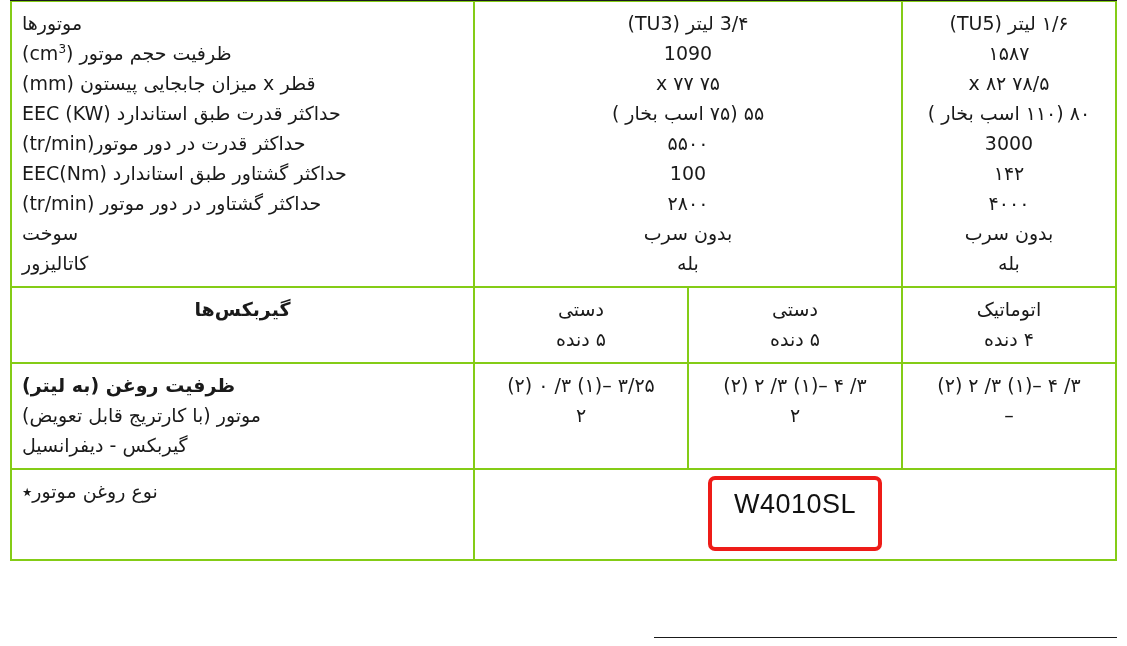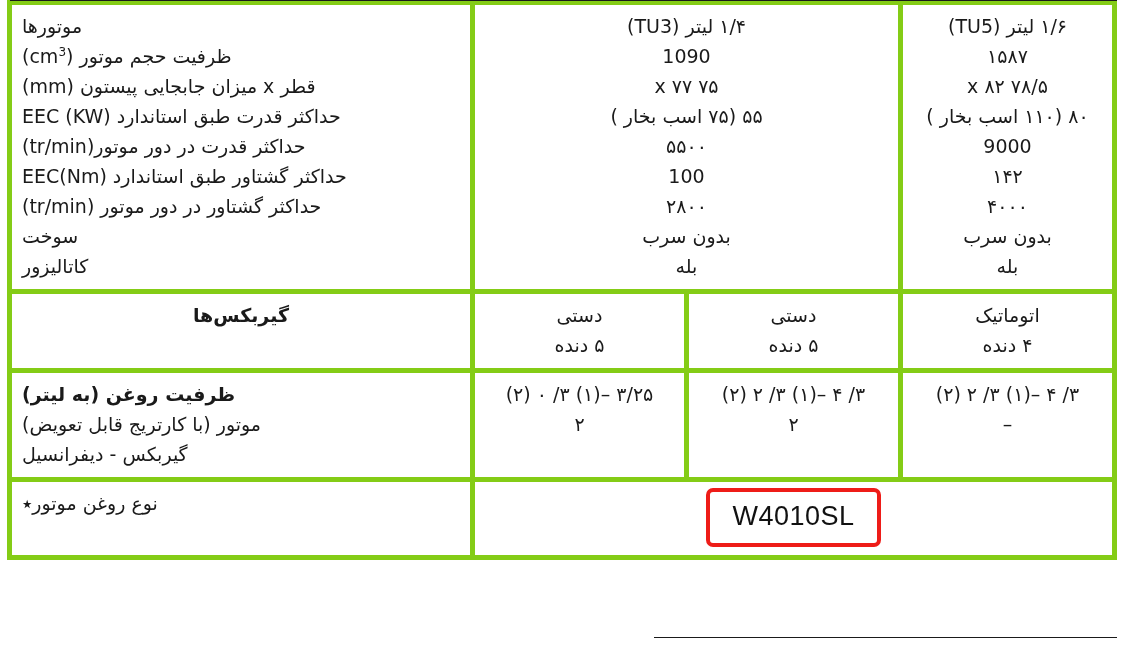--- a/index.html
+++ b/index.html
@@ -21,21 +21,21 @@
     height: 646px;
     box-sizing: border-box;
   }
   table.spec {
     border-collapse: collapse;
     width: 1105px;
     margin: 0 10px;
     table-layout: fixed;
   }
   table.spec td {
-    border: 5px solid #84cc16;
+    border: 2px solid #84cc16;
     vertical-align: top;
     padding: 6px 10px 8px 10px;
     font-size: 19px;
     line-height: 1.58;
   }
   
   col.c-label { width: 463px; }
   col.c-d1 { width: 214px; }
   col.c-d2 { width: 214px; }
   col.c-d3 { width: 214px; }
@@ -58,21 +58,21 @@
   }
   .row-engines td { padding-top: 4px; }
   .row-gearbox td { padding-top: 12px; padding-bottom: 14px; text-align: center; }
   .row-oilcap td { padding-top: 14px; padding-bottom: 16px; }
   .row-oiltype td { padding-top: 14px; padding-bottom: 14px; }
   .merged-cell { text-align: center; }
   .oil-code-box {
     display: inline-block;
     border: 4px solid #ee1c18;
     border-radius: 7px;
-    padding: 3px 22px 5px 22px;
+    padding: 3px 22px 21px 22px;
     font-family: "Liberation Sans", sans-serif;
     font-size: 27px;
     letter-spacing: 0.5px;
     color: #111111;
     direction: ltr;
     background: #ffffff;
   }
   .top-rule {
     position: absolute;
     top: 0; left: 10px; right: 10px;
@@ -102,28 +102,28 @@
       <col class="c-label">
     </colgroup>
     <tbody>
 
       <tr class="row-engines">
         <td class="data-cell">
           <div class="line">۱/۶ لیتر (TU5)</div>
           <div class="line">۱۵۸۷</div>
           <div class="line">۷۸/۵ x ۸۲</div>
           <div class="line">۸۰ (۱۱۰ اسب بخار )</div>
-          <div class="line">9000</div>
+          <div class="line">3000</div>
           <div class="line">۱۴۲</div>
           <div class="line">۴۰۰۰</div>
           <div class="line">بدون سرب</div>
           <div class="line">بله</div>
         </td>
         <td class="data-cell" colspan="2">
-          <div class="line">۱/۴ لیتر (TU3)</div>
+          <div class="line">3/۴ لیتر (TU3)</div>
           <div class="line">1090</div>
           <div class="line">۷۵ x ۷۷</div>
           <div class="line">۵۵ (۷۵ اسب بخار )</div>
           <div class="line">۵۵۰۰</div>
           <div class="line">100</div>
           <div class="line">۲۸۰۰</div>
           <div class="line">بدون سرب</div>
           <div class="line">بله</div>
         </td>
         <td class="label-cell">

